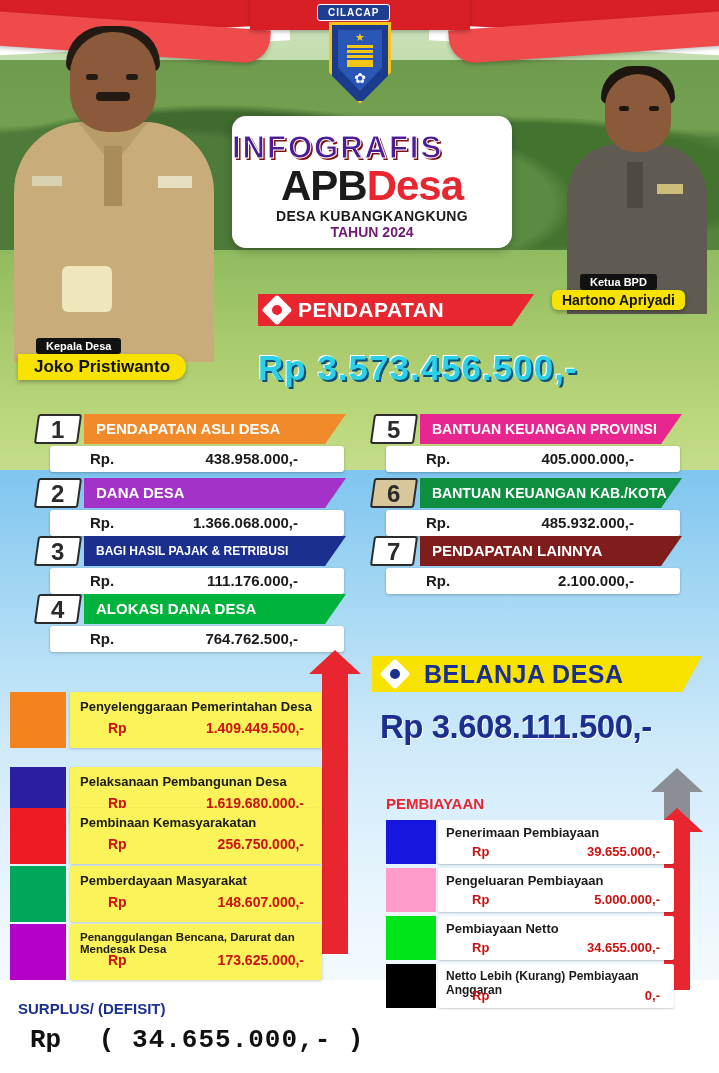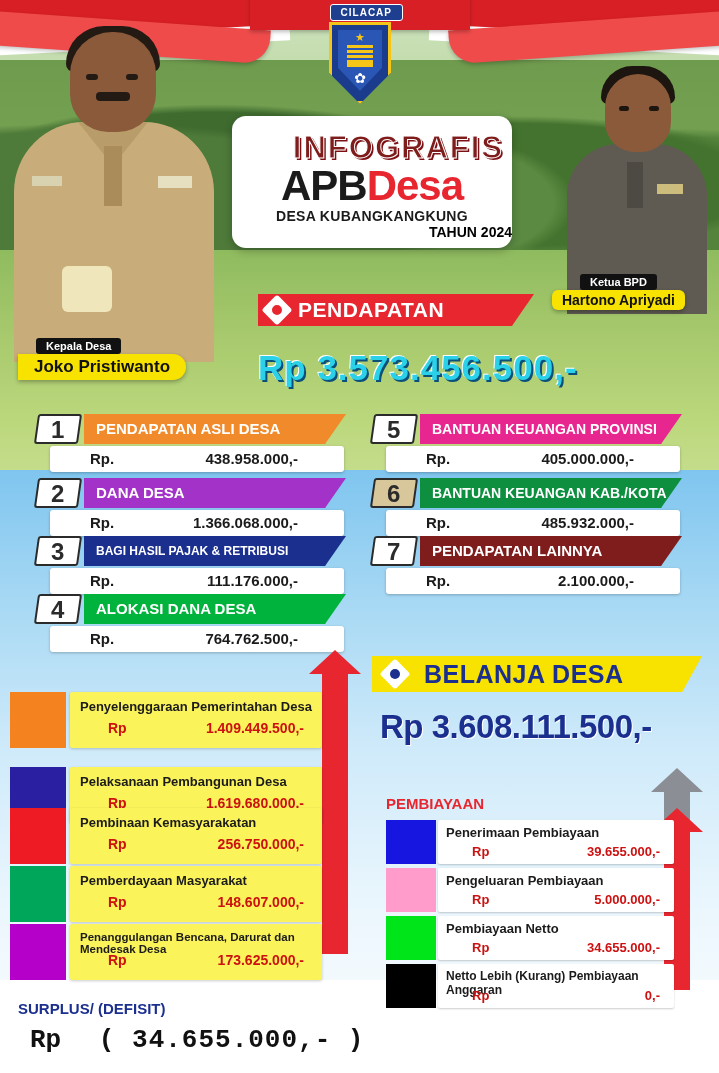--- a/index.html
+++ b/index.html
@@ -56,21 +56,21 @@
   .ribbon .b2 { left:-30px; top:20px; width:300px; height:34px; transform:rotate(4deg); background:#f04b4b; border-radius:0 0 26px 0;}
   .ribbon .b3 { right:-20px; top:-12px; width:330px; height:46px; transform:rotate(4deg); border-radius:0 0 0 20px;}
   .ribbon .b4 { right:-30px; top:20px; width:300px; height:34px; transform:rotate(-4deg); background:#f04b4b; border-radius:0 0 0 26px;}
   .ribbon .center { left:250px; top:-10px; width:220px; height:40px; background:#d91f26; }
   .ribbon .white1 { left:-10px; top:32px; width:300px; height:16px; background:#fff; transform:rotate(-3deg); box-shadow:none;}
   .ribbon .white2 { right:-10px; top:32px; width:300px; height:16px; background:#fff; transform:rotate(3deg); box-shadow:none;}
 
   
   .logo-wrap {
     position:absolute; left:317px; top:2px; width:86px; height:112px;
-    text-align:right;
+    text-align:left;
   }
   .logo-label {
     display:inline-block;
     background:#1e3f8f; color:#fff;
     font-size:10px; font-weight:bold; letter-spacing:1px;
     padding:2px 10px 2px 10px; border-radius:3px;
     border:1px solid #fff;
   }
   .shield {
     position:relative; margin:1px auto 0; width:62px; height:82px;
@@ -119,42 +119,42 @@
 
   
   .title-card {
     position:absolute; left:232px; top:116px; width:280px; height:132px;
     background:#fff; border-radius:14px;
     box-shadow:0 3px 8px rgba(0,0,0,.25);
     text-align:center;
   }
   .infografis {
     position:absolute; left:232px; top:130px; width:272px;
-    text-align:right;
+    text-align:left;
     font-size:31px; font-weight:bold; letter-spacing:2px;
-    color:#7f1d1d;
+    color:#4c1d95;
     -webkit-text-stroke:1px #ffffff;
     text-shadow: 2px 2px 0 #7d1014;
     font-family:"Liberation Sans", sans-serif;
   }
   .apb-row {
     position:absolute; left:232px; top:163px; width:280px;
     text-align:center; font-size:42px; font-weight:bold; line-height:46px;
     letter-spacing:-1px;
   }
   .apb-row .k1 { color:#1b1b1b; }
   .apb-row .k2 { color:#e8262f; }
   .subt1 {
     position:absolute; left:232px; top:208px; width:280px;
     text-align:center; font-size:14px; font-weight:bold; color:#1b1b1b;
     letter-spacing:.3px;
   }
   .subt2 {
     position:absolute; left:232px; top:224px; width:280px;
-    text-align:right; font-size:14px; font-weight:bold; color:#000000;
+    text-align:center; font-size:14px; font-weight:bold; color:#701a75;
   }
 
   
   .plate { position:absolute; }
   .plate .role {
     display:inline-block; background:#111; color:#fff;
     font-size:11px; font-weight:bold; padding:2px 10px; border-radius:3px;
   }
   .plate .name {
     display:block; background:#f7e200; color:#111;

